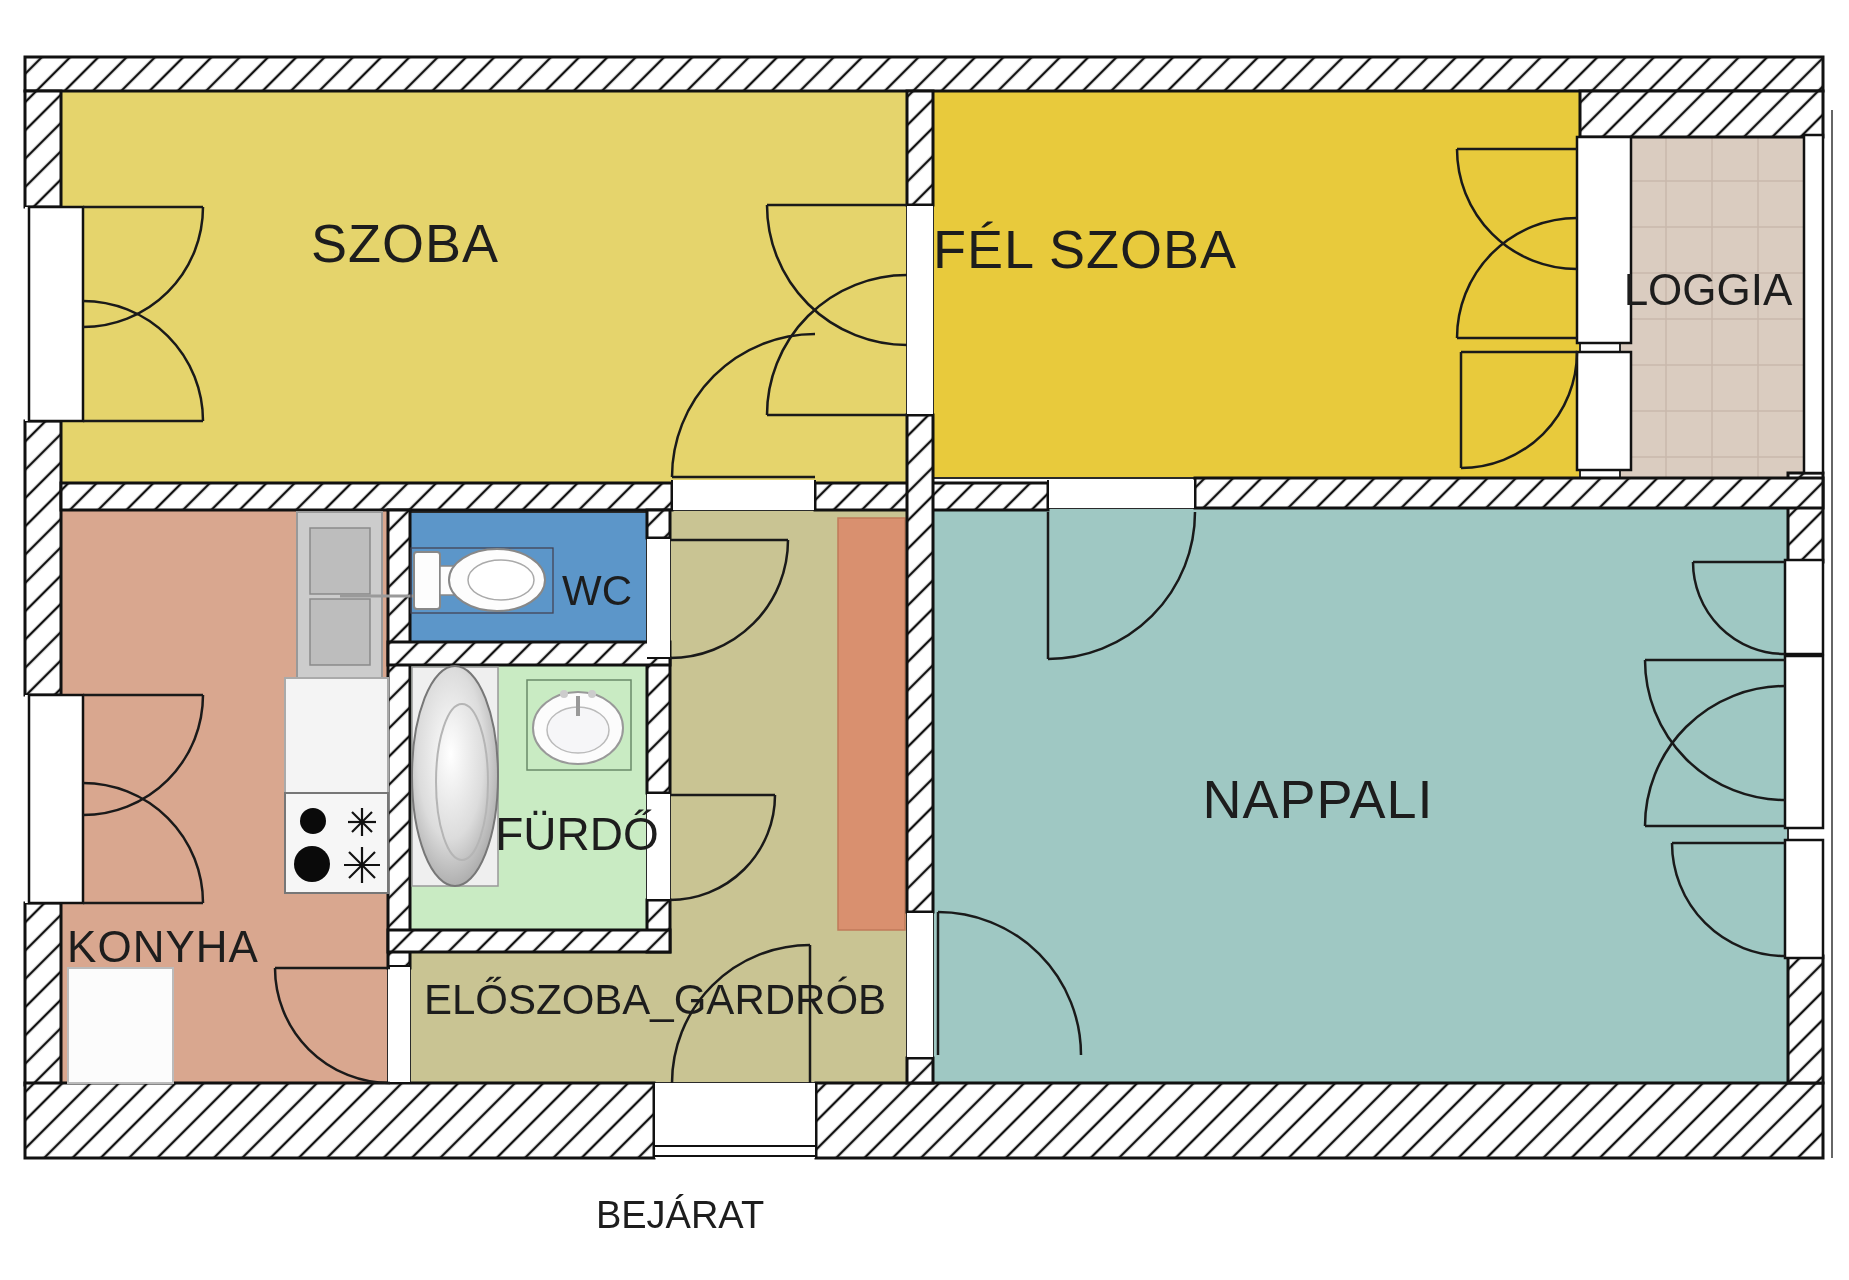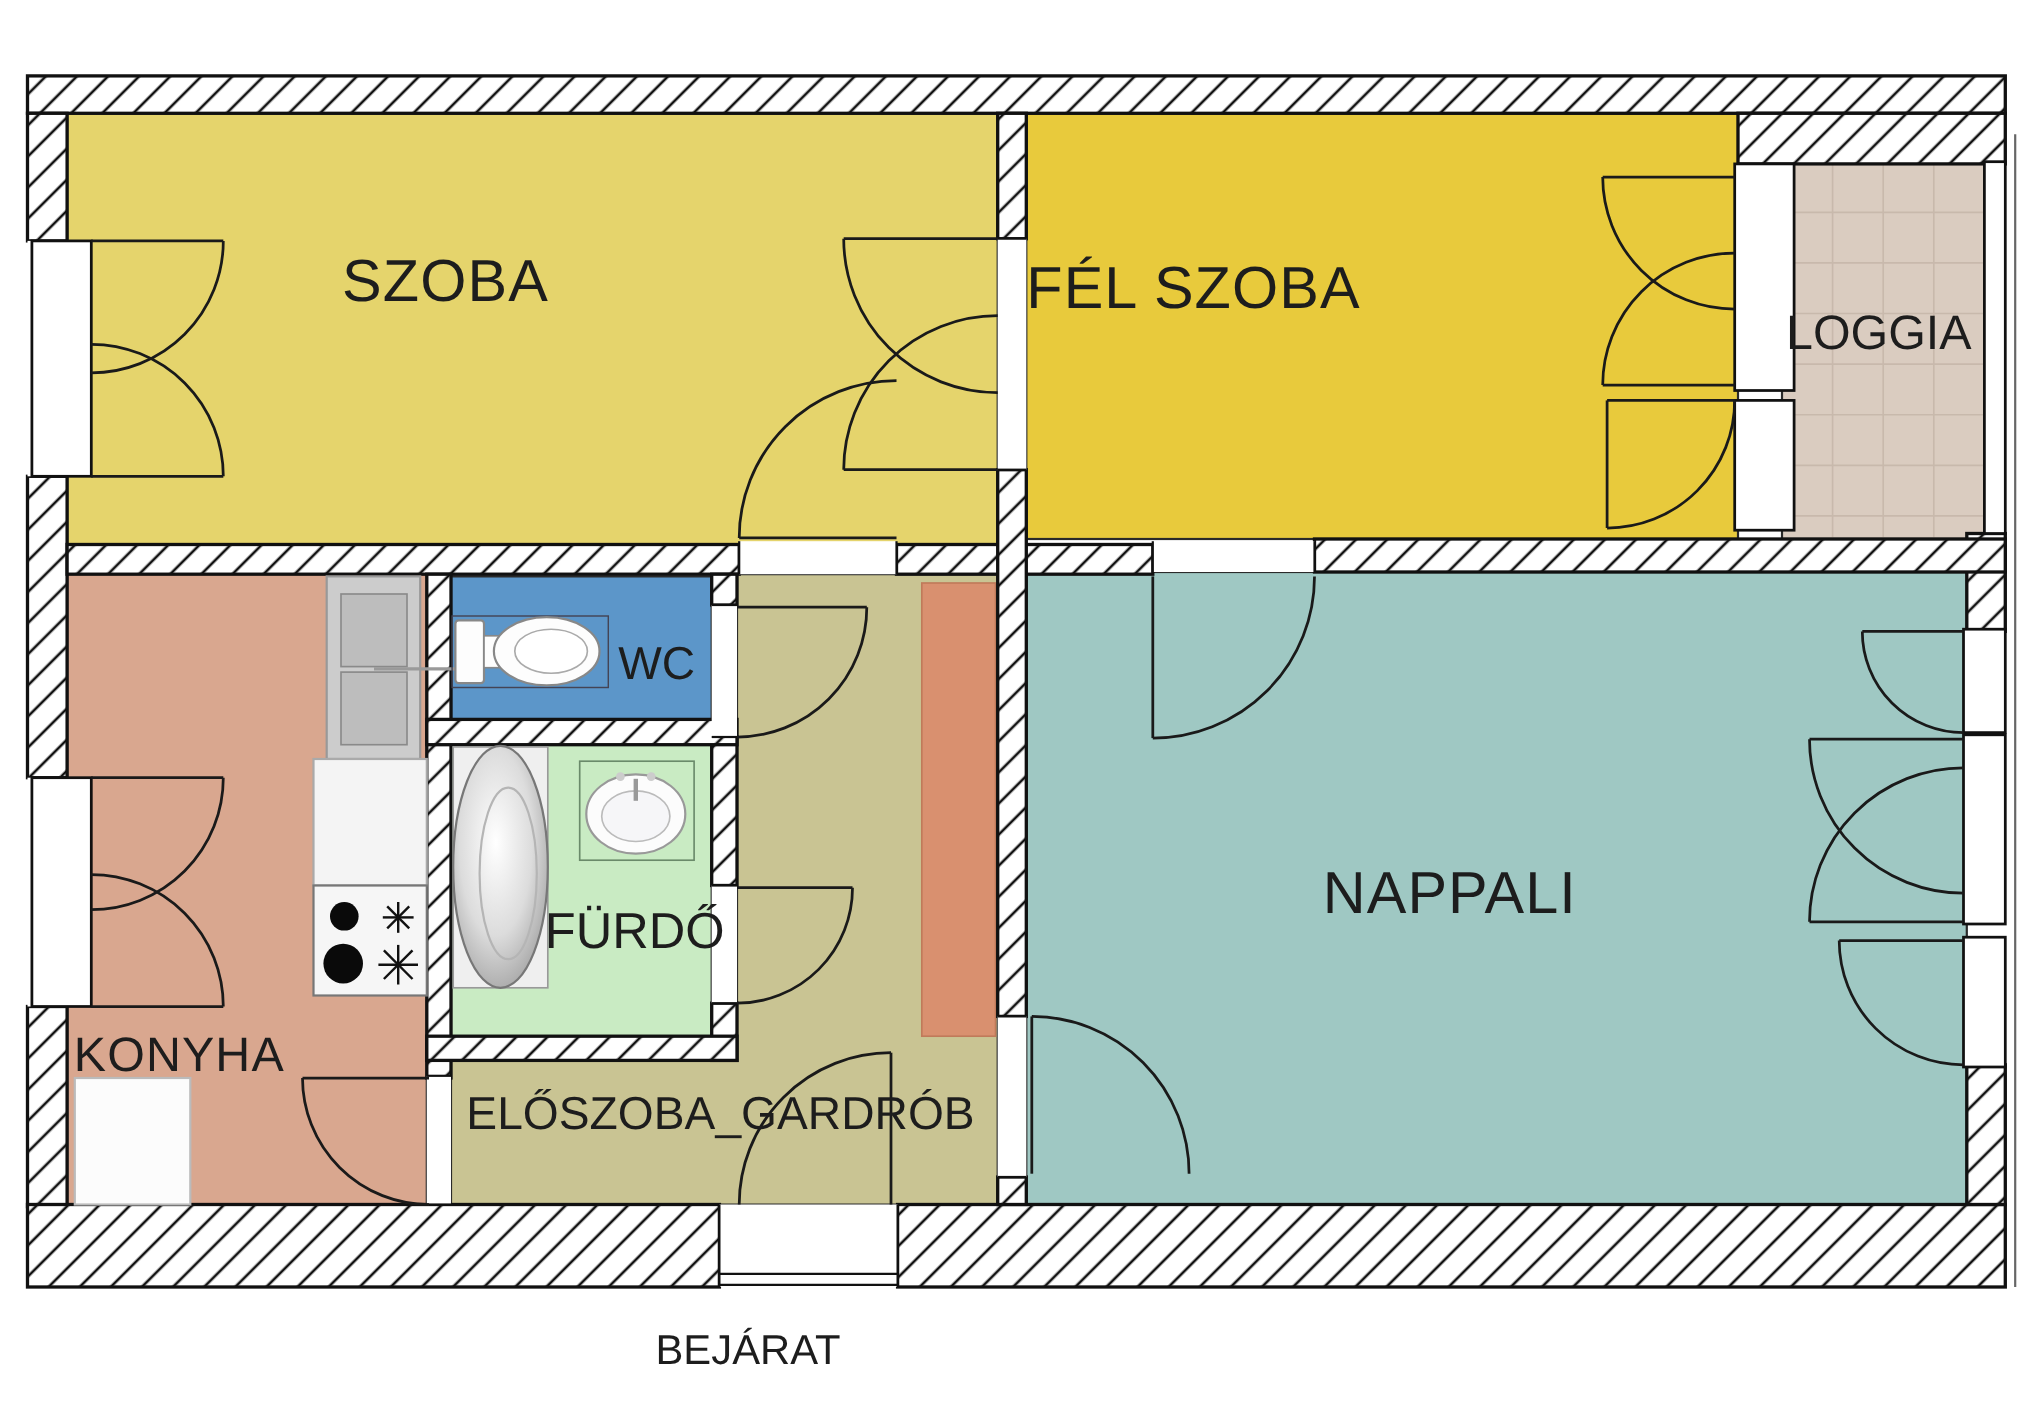--- a/index.html
+++ b/index.html
@@ -1,16 +1,16 @@
 <!DOCTYPE html>
 <html><head>
 <meta charset="utf-8">
 <style>
   html,body{margin:0;padding:0;background:#ffffff;}
-  .stage{width:1849px;height:1248px;position:relative;background:#fff;margin-top:12px;}
+  .stage{width:1849px;height:1248px;position:relative;background:#fff;}
   svg{display:block;}
   text{font-family:"Liberation Sans","DejaVu Sans",sans-serif;fill:#1d1d1d;}
   .room-label{font-size:54px;letter-spacing:1px;}
   .small-label{font-size:44px;letter-spacing:1px;}
   .wall{fill:url(#hatch);stroke:#111;stroke-width:3;}
   .gap{fill:#ffffff;stroke:none;}
   .frame{fill:#ffffff;stroke:#111;stroke-width:2.5;}
   .jamb{stroke:#111;stroke-width:2;}
   .door{stroke:#1a1a1a;stroke-width:2.5;fill:none;}
   .floor{stroke:#2a2a2a;stroke-width:2;}

